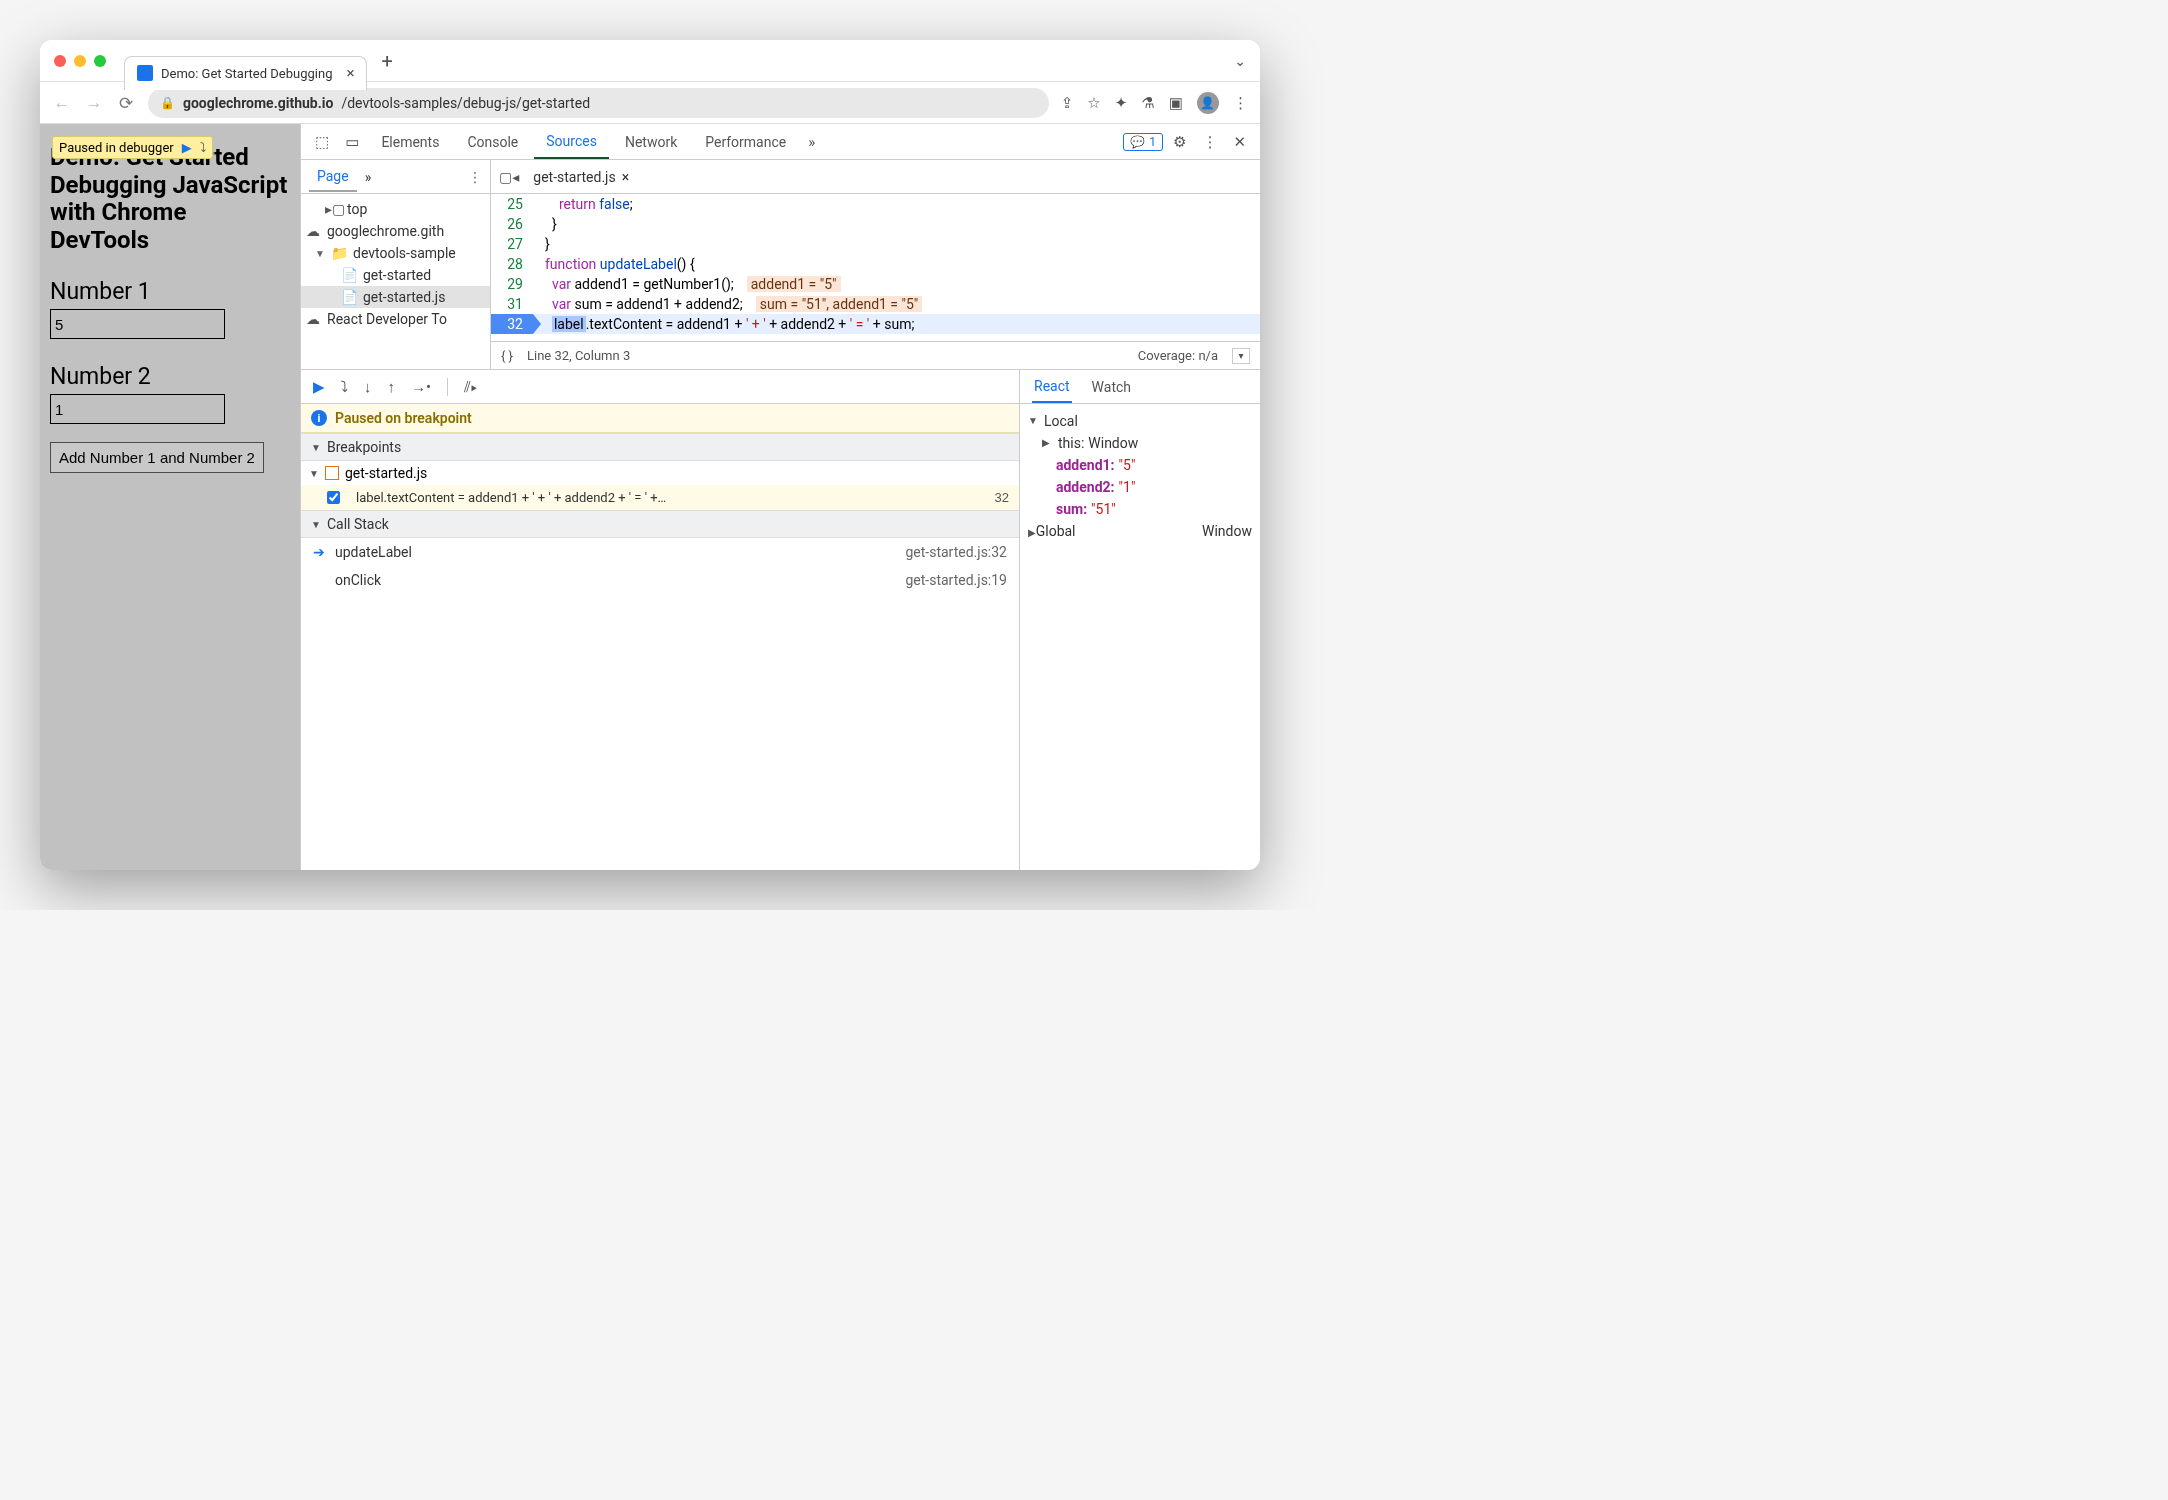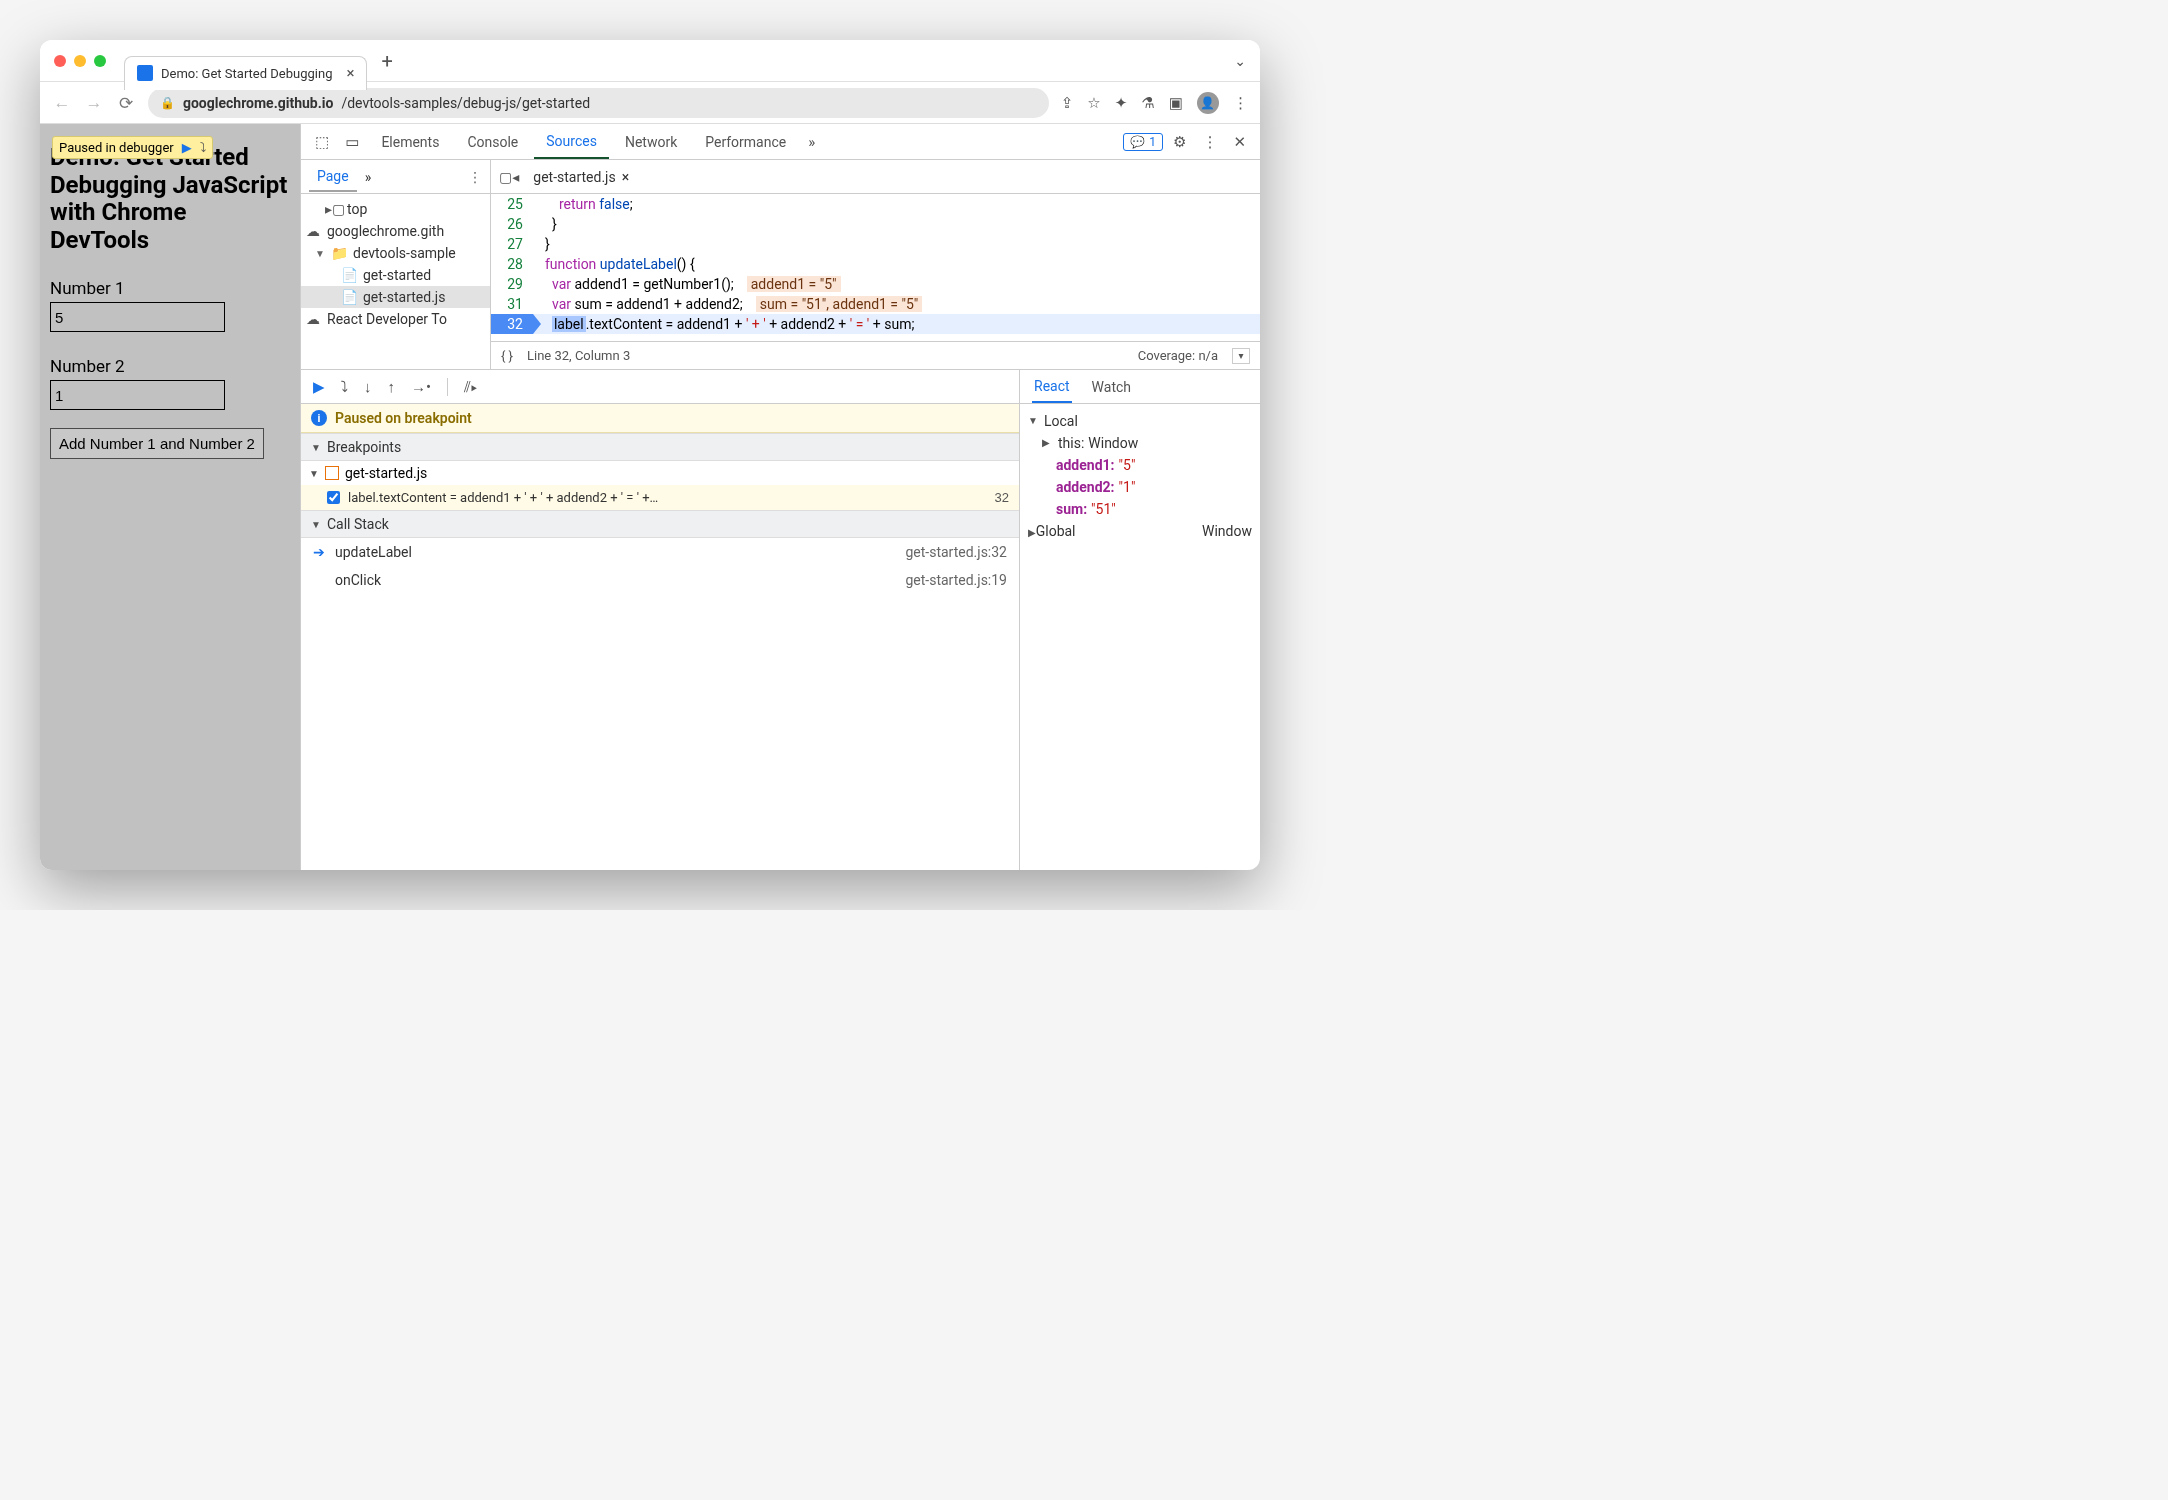--- a/index.html
+++ b/index.html
@@ -20,21 +20,21 @@
 .omnibox{flex:1;height:30px;background:#e8e8e8;border-radius:15px;display:flex;align-items:center;padding:0 12px;gap:8px;font-size:14px;color:#333}
 .lock{color:#555;font-size:12px}
 .addr-icons{display:flex;gap:14px;align-items:center;color:#555;font-size:15px}
 .addr-icons span{cursor:pointer}
 .avatar{width:22px;height:22px;border-radius:50%;background:#999;display:inline-flex;align-items:center;justify-content:center;color:#fff;font-size:12px}
 .content{flex:1;display:flex;overflow:hidden}
 .page{width:260px;background:#c1c1c1;position:relative;padding:20px 10px 10px 10px;font-family:"Times New Roman",serif;color:#000}
 .paused-overlay{position:absolute;top:12px;left:12px;background:#ffef9e;border:1px solid #d6c96f;border-radius:3px;padding:3px 6px;display:flex;align-items:center;gap:8px;font-size:13px;font-family:-apple-system,sans-serif;z-index:5}
 .paused-overlay .pbtn{color:#1a73e8;font-size:13px}
 .page h1{font-size:24px;font-weight:bold;line-height:1.15;margin-bottom:18px}
-.page label{font-size:17px;display:block;margin-top:24px}
+.page label{font-size:23px;display:block;margin-top:24px}
 .page input{width:175px;height:30px;border:1px solid #000;background:#c1c1c1;font-size:15px;padding:2px 4px;margin-top:4px;font-family:-apple-system,sans-serif}
 .page button{margin-top:18px;padding:6px 8px;font-size:15px;background:#c8c8c8;border:1px solid #4a4a4a;font-family:-apple-system,sans-serif}
 .devtools{flex:1;display:flex;flex-direction:column;border-left:1px solid #ccc}
 .dt-tabs{height:36px;display:flex;align-items:center;border-bottom:1px solid #ccc;padding:0 8px;gap:4px;font-size:14px;color:#555}
 .dt-tabs .tabi{padding:8px 12px;cursor:pointer}
 .dt-tabs .tabi.active{color:#1a73e8;border-bottom:2px solid #14532d}
 .dt-tabs .ico{padding:4px 6px;color:#555;font-size:15px}
 .dt-tabs .spacer{flex:1}
 .msgbadge{display:flex;align-items:center;gap:4px;color:#1a73e8;border:1px solid #1a73e8;border-radius:3px;padding:1px 6px;font-size:12px}
 .dt-body{flex:1;display:flex;flex-direction:column;overflow:hidden}
@@ -79,21 +79,21 @@
 .paused-msg{background:#fffbe6;border-bottom:1px solid #e8e0a8;padding:6px 10px;display:flex;align-items:center;gap:8px;font-size:14px;color:#8a6d00;font-weight:600}
 .paused-msg .info{width:16px;height:16px;border-radius:50%;background:#1a73e8;color:#fff;font-size:11px;display:flex;align-items:center;justify-content:center;font-weight:bold}
 .sect-hdr{background:#eef0f2;border-top:1px solid #ddd;border-bottom:1px solid #ddd;padding:5px 10px;font-size:14px;color:#333;display:flex;align-items:center;gap:6px}
 .sect-hdr .caret{font-size:10px;color:#555}
 .sect-body{padding:4px 10px 8px 26px;font-size:14px;color:#333}
 .chk{display:flex;align-items:center;gap:8px;padding:3px 0}
 .chk input{width:15px;height:15px}
 .bp-file{display:flex;align-items:center;gap:6px;padding:4px 0 4px 8px;font-size:14px}
 .bp-file .caret{font-size:10px;color:#555}
 .bp-file .bpico{width:14px;height:14px;border:1.5px solid #e8710a;background:#fff}
-.bp-line{background:#fffbe6;display:flex;align-items:center;padding:5px 10px 5px 26px;font-family:Menlo,monospace;font-size:13px;color:#333;gap:8px}
+.bp-line{background:#fffbe6;display:flex;align-items:center;padding:5px 10px 5px 26px;font-family:Menlo,monospace;font-size:13px;color:#333;gap:16px}
 .bp-line input{accent-color:#1a73e8}
 .bp-line .num{margin-left:auto;font-family:-apple-system,sans-serif;color:#555}
 .cs-row{display:flex;padding:6px 12px;font-size:14px;color:#333;align-items:center;gap:8px}
 .cs-row .arrow{color:#1a73e8;width:14px}
 .cs-row .loc{margin-left:auto;color:#666}
 .dbg-right{width:240px;display:flex;flex-direction:column}
 .sw-tabs{height:34px;display:flex;align-items:center;padding:0 12px;gap:18px;font-size:14px;border-bottom:1px solid #ccc}
 .sw-tabs .swt{padding:7px 2px;color:#555;cursor:pointer}
 .sw-tabs .swt.active{color:#1a73e8;border-bottom:2px solid #1a73e8}
 .scope{padding:6px 8px;font-family:Menlo,monospace;font-size:14px;line-height:22px}

